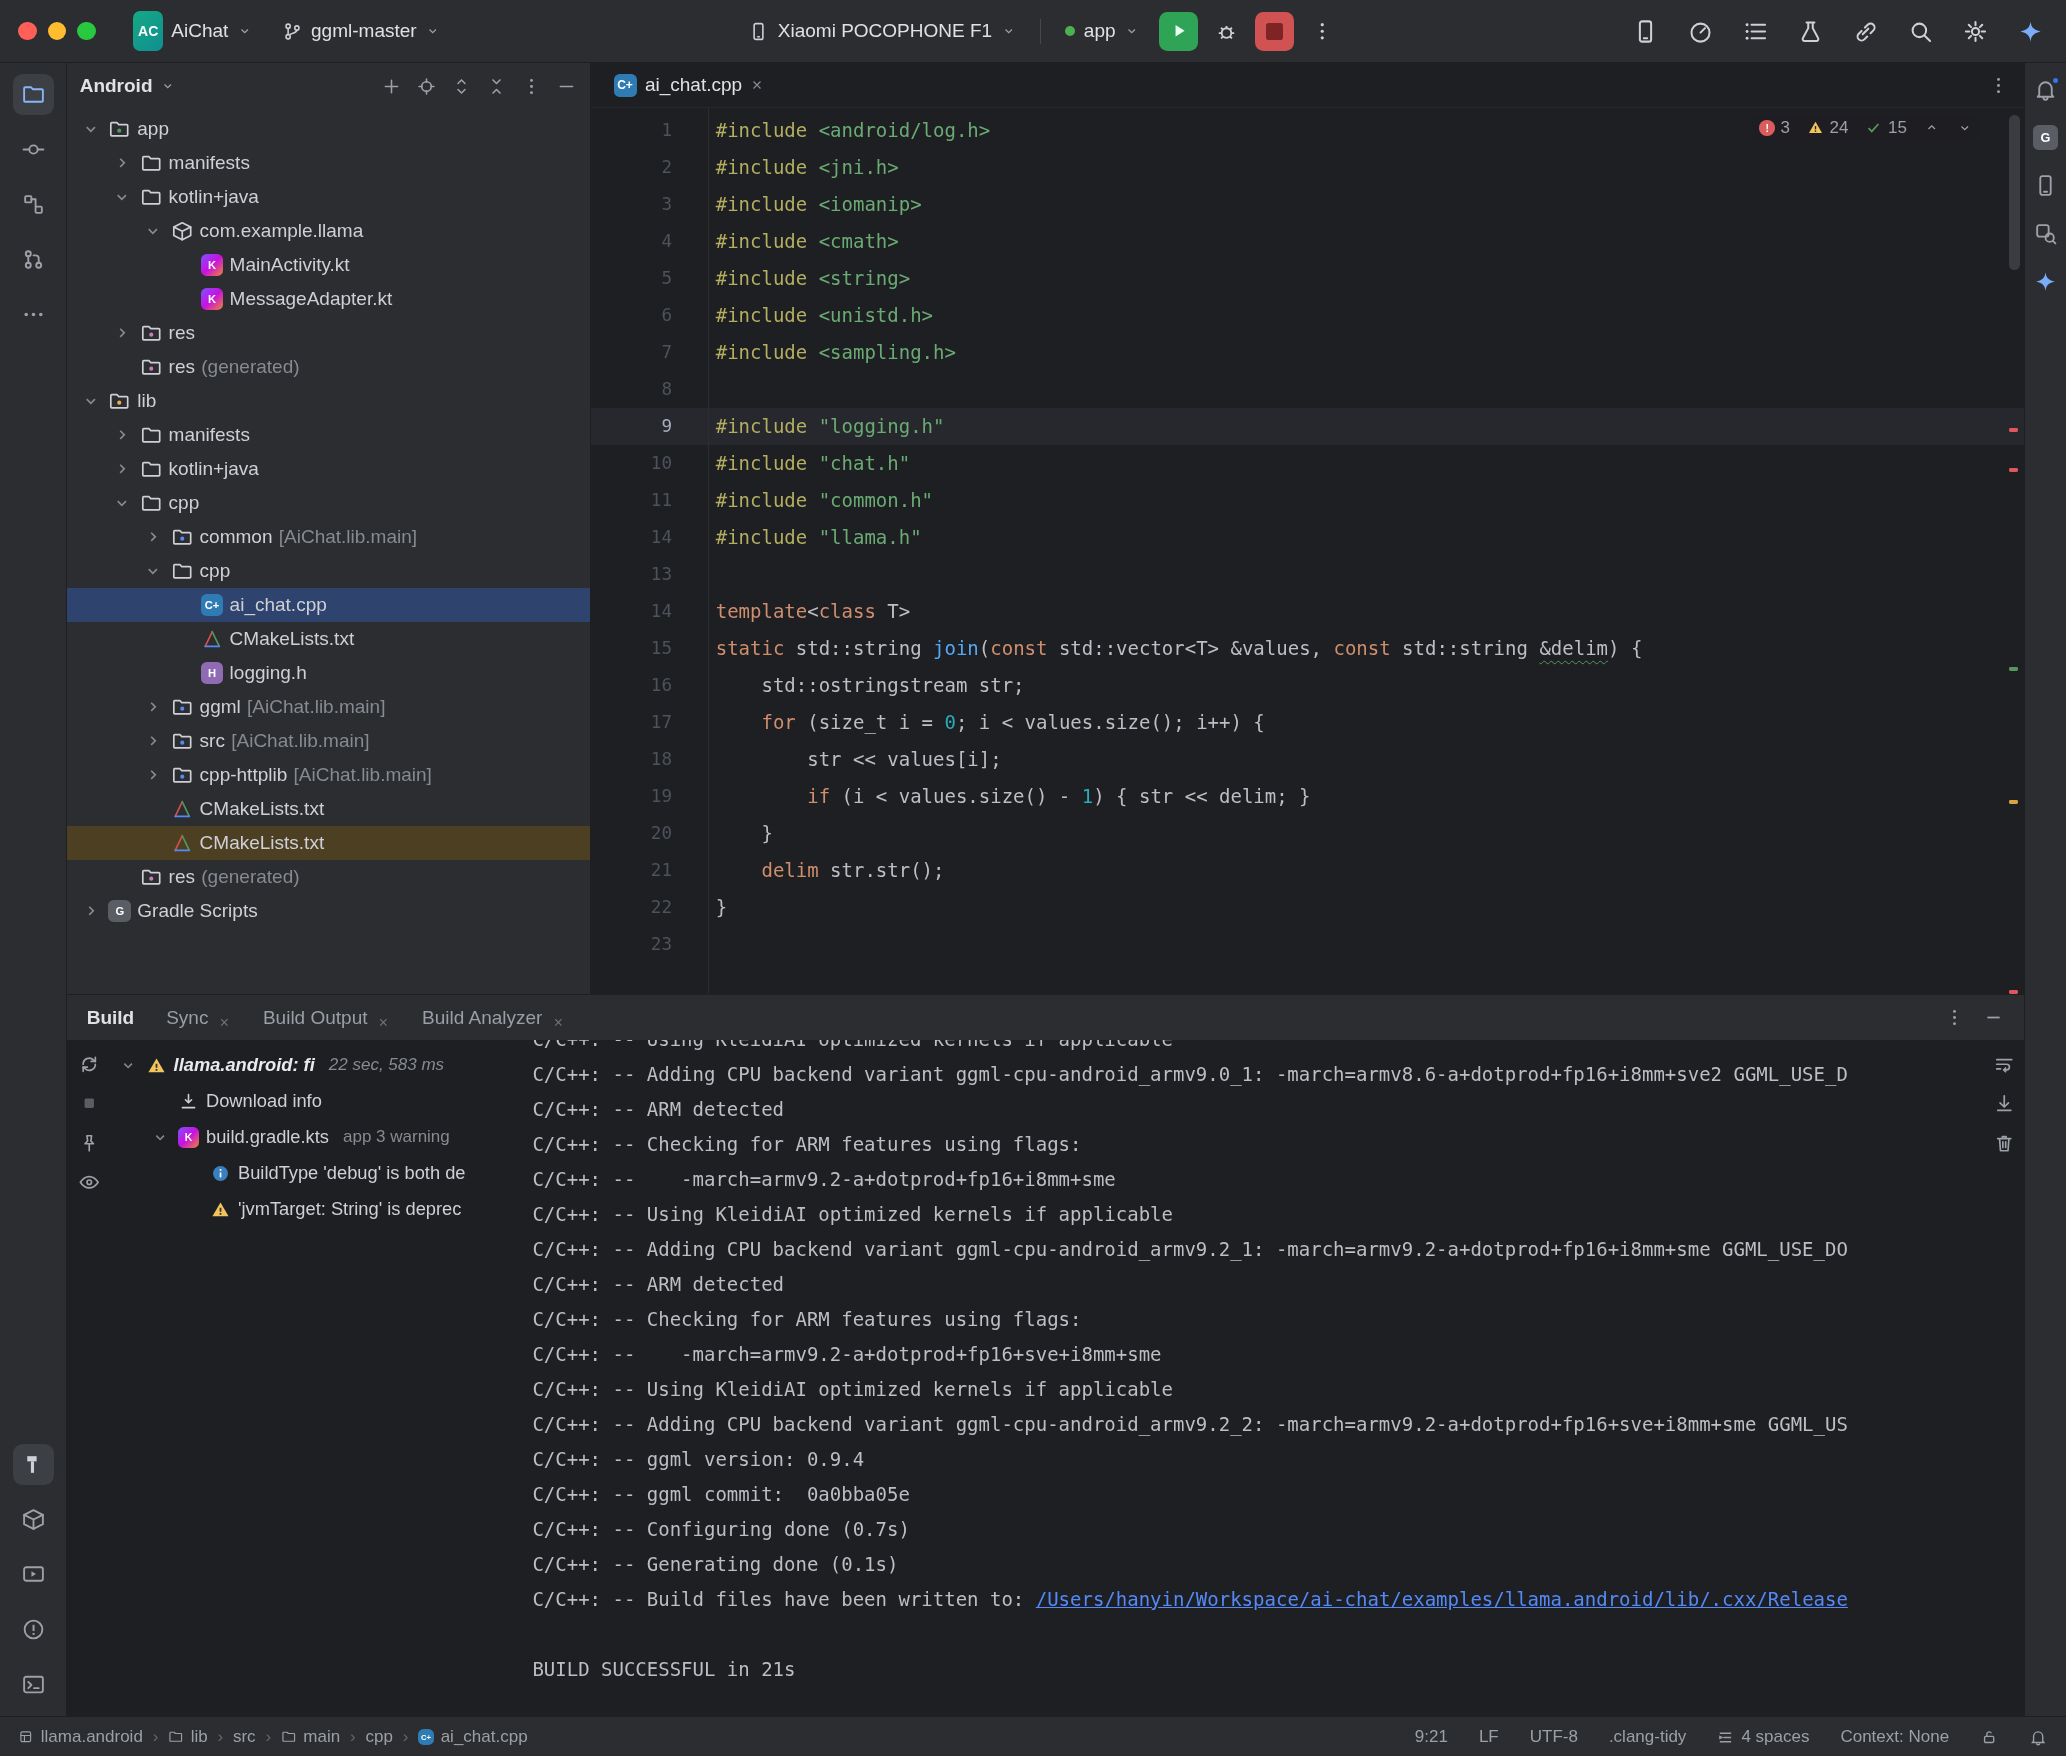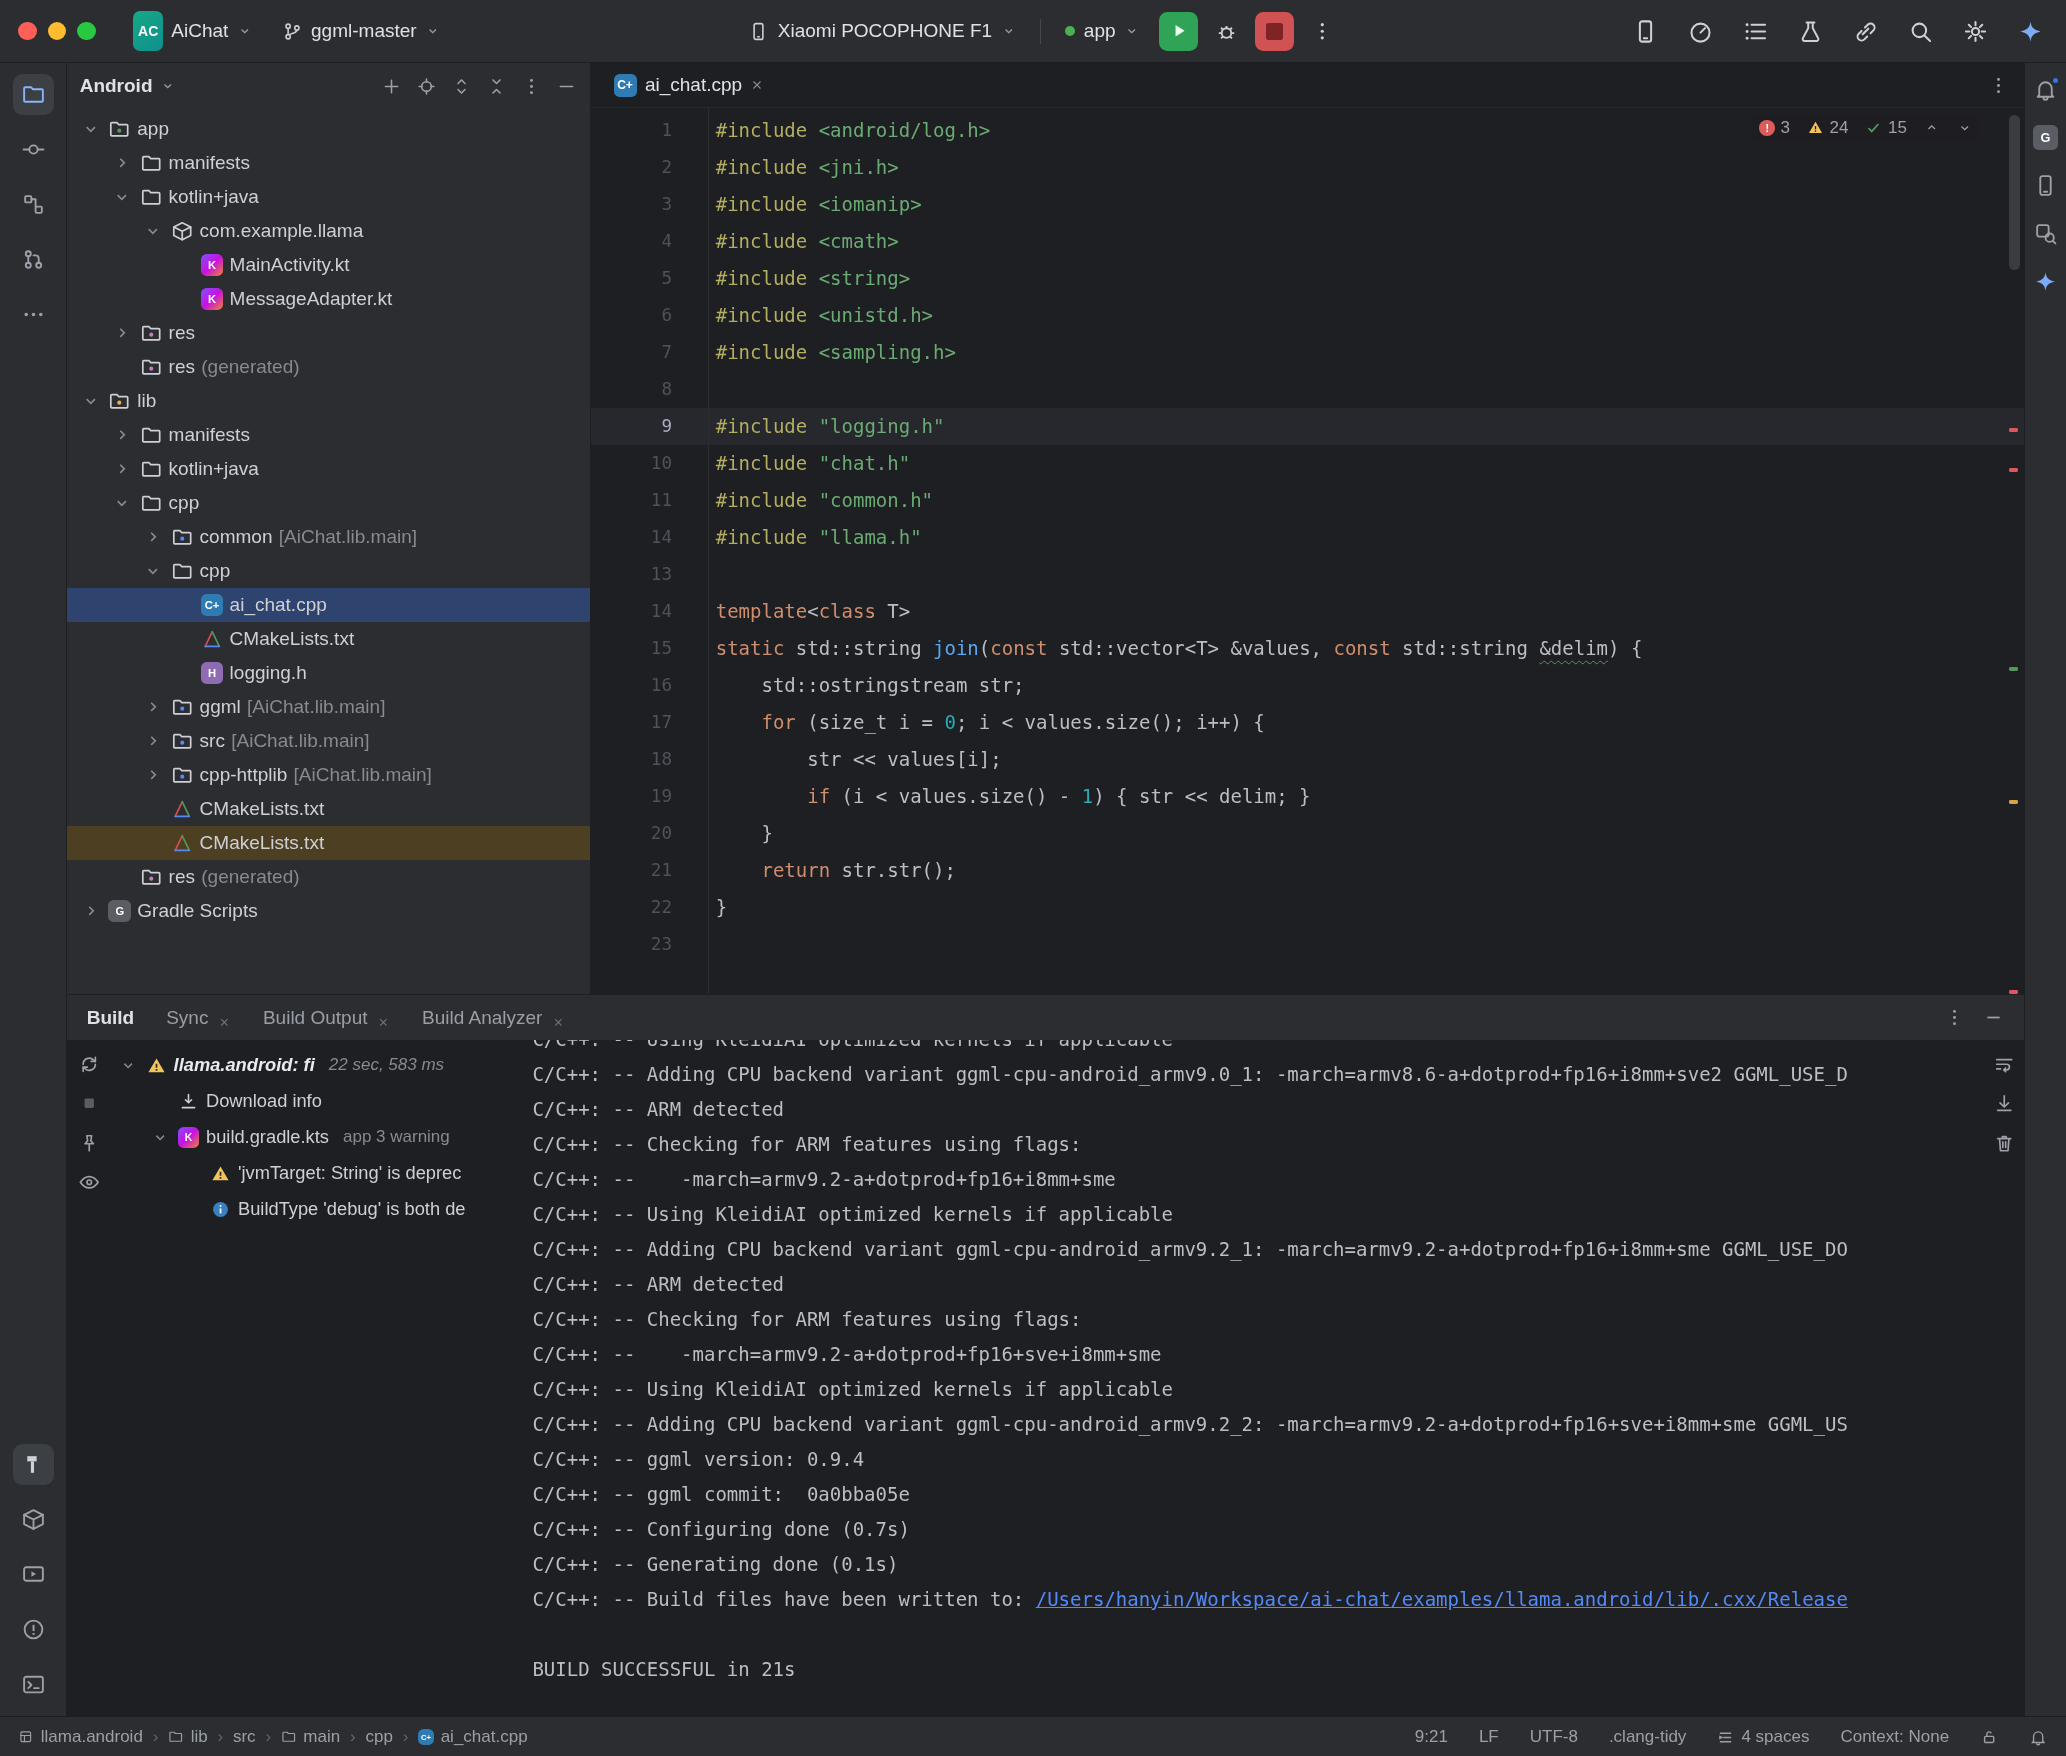--- a/index.html
+++ b/index.html
@@ -800,21 +800,21 @@
                 <div class="cl">
                   <span class="ln">19</span>
                   <span class="ct"><span>        </span><span class="tk-k">if</span><span> (i &lt; values.size() - </span><span class="tk-n">1</span><span>) { str &lt;&lt; delim; }</span></span>
                 </div>
                 <div class="cl">
                   <span class="ln">20</span>
                   <span class="ct"><span>    }</span></span>
                 </div>
                 <div class="cl">
                   <span class="ln">21</span>
-                  <span class="ct"><span>    </span><span class="tk-k">return</span><span> str.str();</span></span>
+                  <span class="ct"><span>    </span><span class="tk-k">delim</span><span> str.str();</span></span>
                 </div>
                 <div class="cl">
                   <span class="ln">22</span>
                   <span class="ct"><span>}</span></span>
                 </div>
                 <div class="cl">
                   <span class="ln">23</span>
                   <span class="ct"></span>
                 </div>
               </div>
@@ -975,37 +975,37 @@
                   </svg>
                 </span>
                 <span class="fbadge" style="background: linear-gradient(135deg, rgb(127, 82, 255) 0%, rgb(199, 17, 225) 50%, rgb(239, 133, 50) 100%); flex-basis: 21px; height: 21px; width: 21px; font-size: 10.5px;">K</span>
                 <span>build.gradle.kts</span>
                 <span class="bsuffix">app 3 warning</span>
               </div>
               <div class="btrow" style="padding-left: 70px;">
                 <span class="chv"></span>
                 <span class="svgw">
                   <svg width="21" height="21" viewBox="0 0 24 24" fill="none" stroke="currentColor" stroke-width="1.8" stroke-linecap="round" stroke-linejoin="round">
+                    <circle cx="12" cy="12" r="8.5" fill="#3a80c0" stroke="none"></circle>
+                    <rect x="11.1" y="10.8" width="1.9" height="5.6" fill="#fff" stroke="none"></rect>
+                    <rect x="11.1" y="7" width="1.9" height="2" fill="#fff" stroke="none"></rect>
+                  </svg>
+                </span>
+                <span>BuildType 'debug' is both de</span>
+              </div>
+              <div class="btrow" style="padding-left: 70px;">
+                <span class="chv"></span>
+                <span class="svgw">
+                  <svg width="21" height="21" viewBox="0 0 24 24" fill="none" stroke="currentColor" stroke-width="1.8" stroke-linecap="round" stroke-linejoin="round">
                     <path d="M12 4 2.8 19.6h18.4z" fill="#f2c55c" stroke="none"></path>
                     <rect x="11" y="10" width="2" height="4.6" fill="#2b2d30" stroke="none"></rect>
                     <rect x="11" y="16" width="2" height="2" fill="#2b2d30" stroke="none"></rect>
                   </svg>
                 </span>
                 <span>'jvmTarget: String' is deprec</span>
-              </div>
-              <div class="btrow" style="padding-left: 70px;">
-                <span class="chv"></span>
-                <span class="svgw">
-                  <svg width="21" height="21" viewBox="0 0 24 24" fill="none" stroke="currentColor" stroke-width="1.8" stroke-linecap="round" stroke-linejoin="round">
-                    <circle cx="12" cy="12" r="8.5" fill="#3a80c0" stroke="none"></circle>
-                    <rect x="11.1" y="10.8" width="1.9" height="5.6" fill="#fff" stroke="none"></rect>
-                    <rect x="11.1" y="7" width="1.9" height="2" fill="#fff" stroke="none"></rect>
-                  </svg>
-                </span>
-                <span>BuildType 'debug' is both de</span>
               </div>
             </div>
           <div class="bconsole">
             <div id="console-lines" class="clines"><div class="conline"><span>C/C++: -- Using KleidiAI optimized kernels if applicable</span></div><div class="conline"><span>C/C++: -- Adding CPU backend variant ggml-cpu-android_armv9.0_1: -march=armv8.6-a+dotprod+fp16+i8mm+sve2 GGML_USE_D</span></div><div class="conline"><span>C/C++: -- ARM detected</span></div><div class="conline"><span>C/C++: -- Checking for ARM features using flags:</span></div><div class="conline"><span>C/C++: --    -march=armv9.2-a+dotprod+fp16+i8mm+sme</span></div><div class="conline"><span>C/C++: -- Using KleidiAI optimized kernels if applicable</span></div><div class="conline"><span>C/C++: -- Adding CPU backend variant ggml-cpu-android_armv9.2_1: -march=armv9.2-a+dotprod+fp16+i8mm+sme GGML_USE_DO</span></div><div class="conline"><span>C/C++: -- ARM detected</span></div><div class="conline"><span>C/C++: -- Checking for ARM features using flags:</span></div><div class="conline"><span>C/C++: --    -march=armv9.2-a+dotprod+fp16+sve+i8mm+sme</span></div><div class="conline"><span>C/C++: -- Using KleidiAI optimized kernels if applicable</span></div><div class="conline"><span>C/C++: -- Adding CPU backend variant ggml-cpu-android_armv9.2_2: -march=armv9.2-a+dotprod+fp16+sve+i8mm+sme GGML_US</span></div><div class="conline"><span>C/C++: -- ggml version: 0.9.4</span></div><div class="conline"><span>C/C++: -- ggml commit:  0a0bba05e</span></div><div class="conline"><span>C/C++: -- Configuring done (0.7s)</span></div><div class="conline"><span>C/C++: -- Generating done (0.1s)</span></div><div class="conline"><span>C/C++: -- Build files have been written to: </span><a class="clink">/Users/hanyin/Workspace/ai-chat/examples/llama.android/lib/.cxx/Release</a></div><div class="conline">&nbsp;</div><div class="conline"><span>BUILD SUCCESSFUL in 21s</span></div></div>
             <div class="ctools" id="console-toolbar">
                 <span class="svgw">
                   <span class="svgw">
                     <svg width="22.5" height="22.5" viewBox="0 0 24 24" fill="none" stroke="currentColor" stroke-width="1.8" stroke-linecap="round" stroke-linejoin="round">
                       <path d="M4 7h16M4 12h10.5a3 3 0 0 1 0 6H12"></path>
                       <path d="M13.5 16 11.5 18l2 2M4 17h4"></path>

